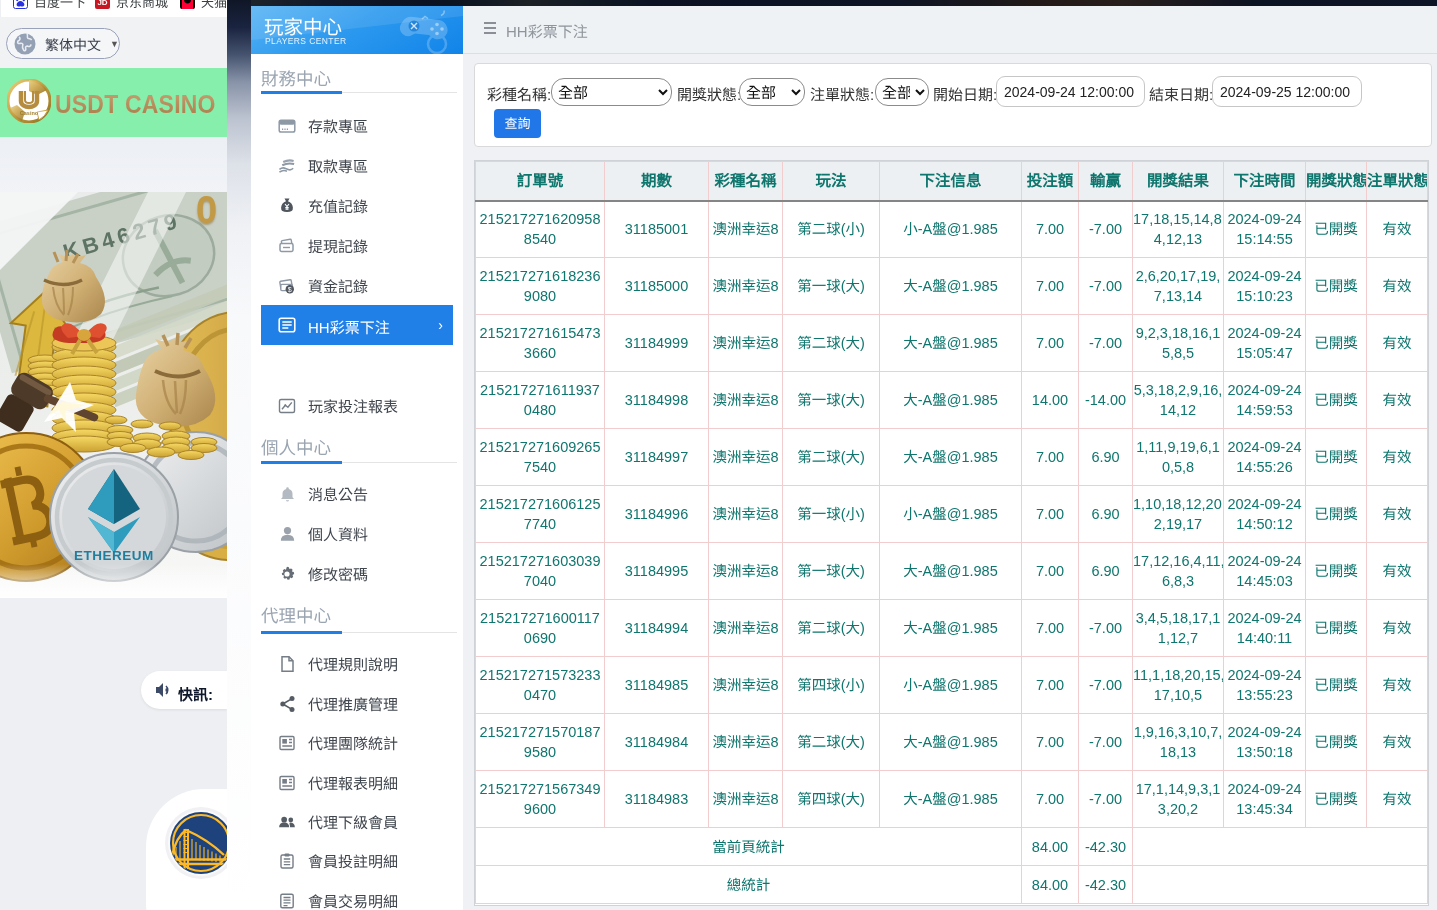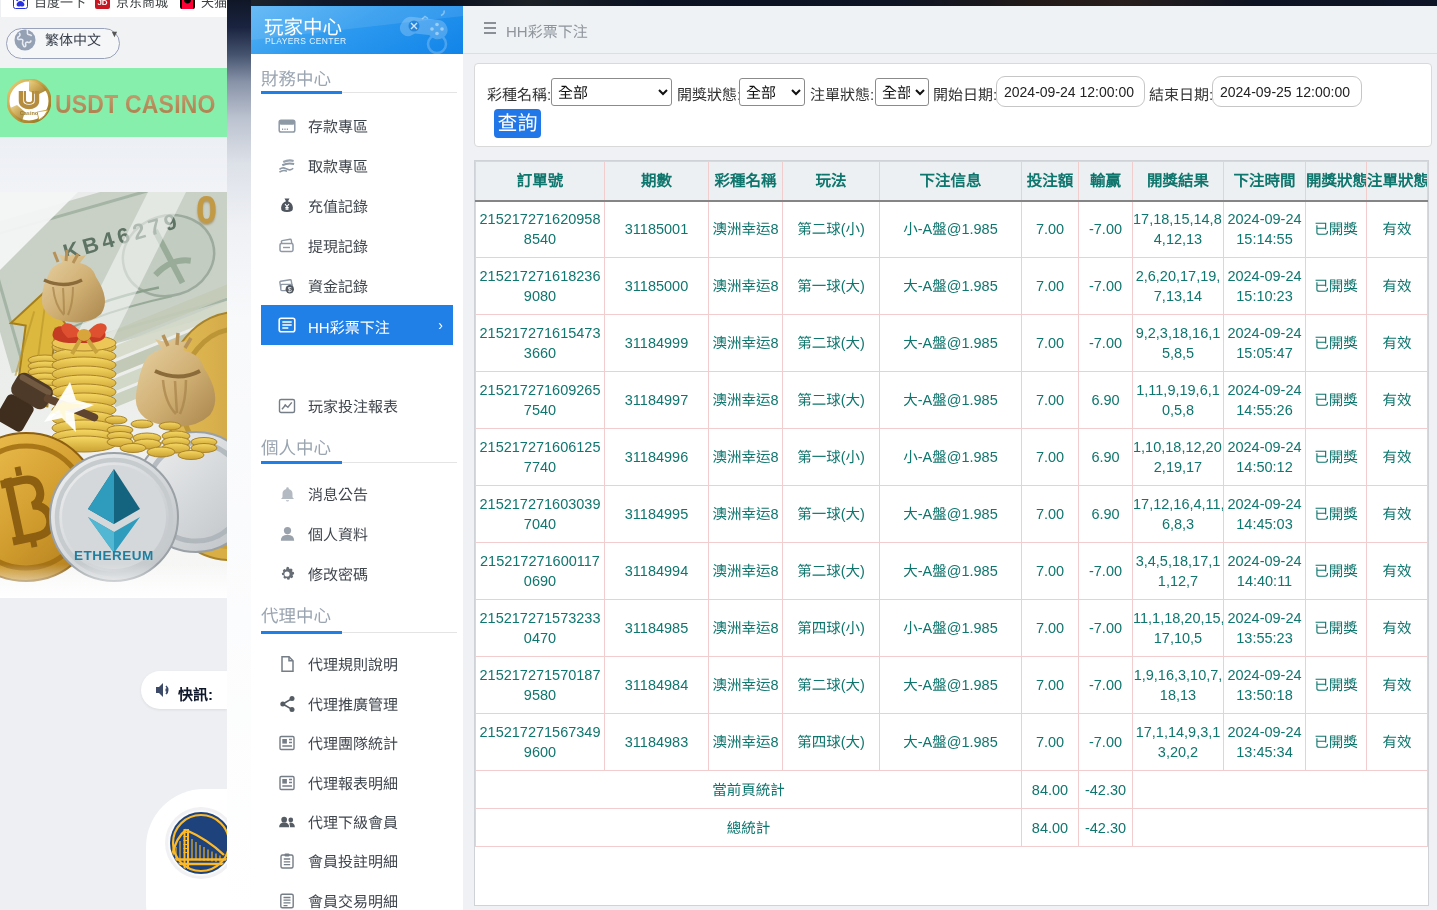--- a/index.html
+++ b/index.html
@@ -4,21 +4,21 @@
 *{margin:0;padding:0;box-sizing:border-box}
 html,body{width:1437px;height:910px;overflow:hidden;background:#eef0f3;font-family:"Liberation Sans",sans-serif;position:relative}
 
 #topdark{position:absolute;left:227px;top:0;width:1210px;height:6px;background:linear-gradient(90deg,#23282a 0%,#10182b 8%,#0b1220 18%,#1c2126 25%,#0b1222 35%,#0d1424 55%,#221a18 67%,#281f1c 74%,#0d1322 85%,#0e1526 100%)}
 #gap{position:absolute;left:227px;top:0;width:24px;height:910px;background:linear-gradient(180deg,#0f1626 0%,#1a2440 3%,#45536e 6%,#8893a8 9%,#bcc3d0 13%,#dde1e8 18%,#eff1f5 25%,#f8f9fb 35%,#ffffff 100%)}
 
 #left{position:absolute;left:0;top:0;width:227px;height:910px;background:#edeff2;overflow:hidden}
 #bm{position:absolute;left:1px;top:0;width:227px;height:33px;background:#fff;border-bottom:1px solid #e4e4e4}
 .bmi{position:absolute;top:-7px;height:16px;display:flex;align-items:center;font-size:13px;color:#3c4043;gap:6px}
 #langrow{position:absolute;left:0;top:17px;width:227px;height:51px;background:#f1f2f4}
-#pill{position:absolute;left:6px;top:11px;width:114px;height:31px;border:1px solid #9aa2bb;border-radius:16px;background:#f5f6f8;display:flex;align-items:flex-start}
+#pill{position:absolute;left:6px;top:11px;width:114px;height:31px;border:1px solid #9aa2bb;border-radius:16px;background:#f5f6f8;display:flex;align-items:center}
 #logorow{position:absolute;left:0;top:68px;width:271px;height:69px;background:#86efac}
 #lightstrip{position:absolute;left:0;top:137px;width:227px;height:55px;background:linear-gradient(180deg,#ecEFf4,#f1f3f7)}
 #money{position:absolute;left:0;top:192px;width:227px;height:406px}
 #leftbottom{position:absolute;left:0;top:598px;width:227px;height:312px;background:#edeff2}
 
 #side{position:absolute;left:251px;top:6px;width:212px;height:904px;background:#fff}
 #sidehead{position:absolute;left:0;top:0;width:212px;height:48px;background:linear-gradient(150deg,#58b4f4 0%,#2d9aef 45%,#1184e9 100%);overflow:hidden}
 #sidehead .t1{position:absolute;left:13px;top:5px;font-size:19.5px;color:#fff}
 #sidehead .t2{position:absolute;left:14px;top:30px;font-size:8.5px;color:#e8f4fe;letter-spacing:0.4px}
 .sect{position:absolute;left:10px;font-size:17.5px;color:#9aa5b1}
@@ -32,23 +32,23 @@
 #hi .tx{position:absolute;left:47px;top:11px}
 #hi .ch{position:absolute;right:10px;top:12px;font-size:14px}
 
 #main{position:absolute;left:463px;top:6px;width:974px;height:904px;background:#eff1f5}
 #mhead{position:absolute;left:0;top:0;width:974px;height:48px;background:#eff2f5;border-bottom:1px solid #dadfe5}
 #mhead .burger{position:absolute;left:21px;top:16px;width:12px;height:13px}
 #mhead .burger i{display:block;height:2px;background:#8a9096;margin-bottom:3px}
 #mhead .title{position:absolute;left:43px;top:14px;font-size:15px;color:#8e959c}
 #fcard{position:absolute;left:11px;top:57px;width:958px;height:84px;background:#fff;border:1px solid #d9d9d9;border-radius:4px}
 #frow span{position:absolute;top:19px;font-size:15px;color:#333;white-space:nowrap}
-#frow select{position:absolute;top:14px;height:28px;font-size:15px;font-family:"Liberation Sans",sans-serif;color:#111;border:1px solid #8b8b8b;border-radius:3px;background:#fff;padding:0 2px}
+#frow select{position:absolute;top:14px;height:28px;font-size:15px;font-family:"Liberation Sans",sans-serif;color:#111;border:1px solid #8b8b8b;border-radius:13px;background:#fff;padding:0 2px}
 #frow input{position:absolute;top:12px;height:31px;font-size:14px;font-family:"Liberation Sans",sans-serif;color:#222;border:1px solid #c6c6c6;border-radius:9px;padding:0 7px;background:#fff}
-#qbtn{position:absolute;left:19px;top:45px;width:47px;height:29px;background:#2277e8;color:#fff;font-size:20px;border-radius:4px;text-align:center;line-height:29px}
+#qbtn{position:absolute;left:19px;top:45px;width:47px;height:29px;background:#2277e8;color:#fff;font-size:13px;border-radius:4px;text-align:center;line-height:29px}
 #twrap{position:absolute;left:11px;top:154px;width:955px;height:746px;border:1px solid #cfd2d6;background:#fff}
 table{border-collapse:collapse;table-layout:fixed;width:953px;font-size:14.5px;color:#0f766e}
 td,th{border:1px solid #f2cdcd;text-align:center;vertical-align:middle;padding:0;line-height:20px;overflow:hidden}
 thead th{background:#edf0f2;border-bottom:2px solid #858585;font-size:15.5px;height:39px;font-weight:bold;white-space:nowrap}
 tbody td{height:57px}
 tr.sum td{height:38px}
 </style></head>
 <body>
 <div id="topdark"></div>
 <div id="gap"></div>
@@ -601,20 +601,33 @@
             <td>第二球(大)</td>
             <td>大-A盤@1.985</td>
             <td>7.00</td>
             <td>-7.00</td>
             <td>9,2,3,18,16,1<br>5,8,5</td>
             <td>2024-09-24<br>15:05:47</td>
             <td>已開獎</td>
             <td>有效</td>
           </tr>
   <tr>
+            <td>215217271611937<br>0480</td>
+            <td>31184998</td>
+            <td>澳洲幸运8</td>
+            <td>第一球(大)</td>
+            <td>大-A盤@1.985</td>
+            <td>14.00</td>
+            <td>-14.00</td>
+            <td>5,3,18,2,9,16,<br>14,12</td>
+            <td>2024-09-24<br>14:59:53</td>
+            <td>已開獎</td>
+            <td>有效</td>
+          </tr>
+  <tr>
             <td>215217271609265<br>7540</td>
             <td>31184997</td>
             <td>澳洲幸运8</td>
             <td>第二球(大)</td>
             <td>大-A盤@1.985</td>
             <td>7.00</td>
             <td>6.90</td>
             <td>1,11,9,19,6,1<br>0,5,8</td>
             <td>2024-09-24<br>14:55:26</td>
             <td>已開獎</td>

